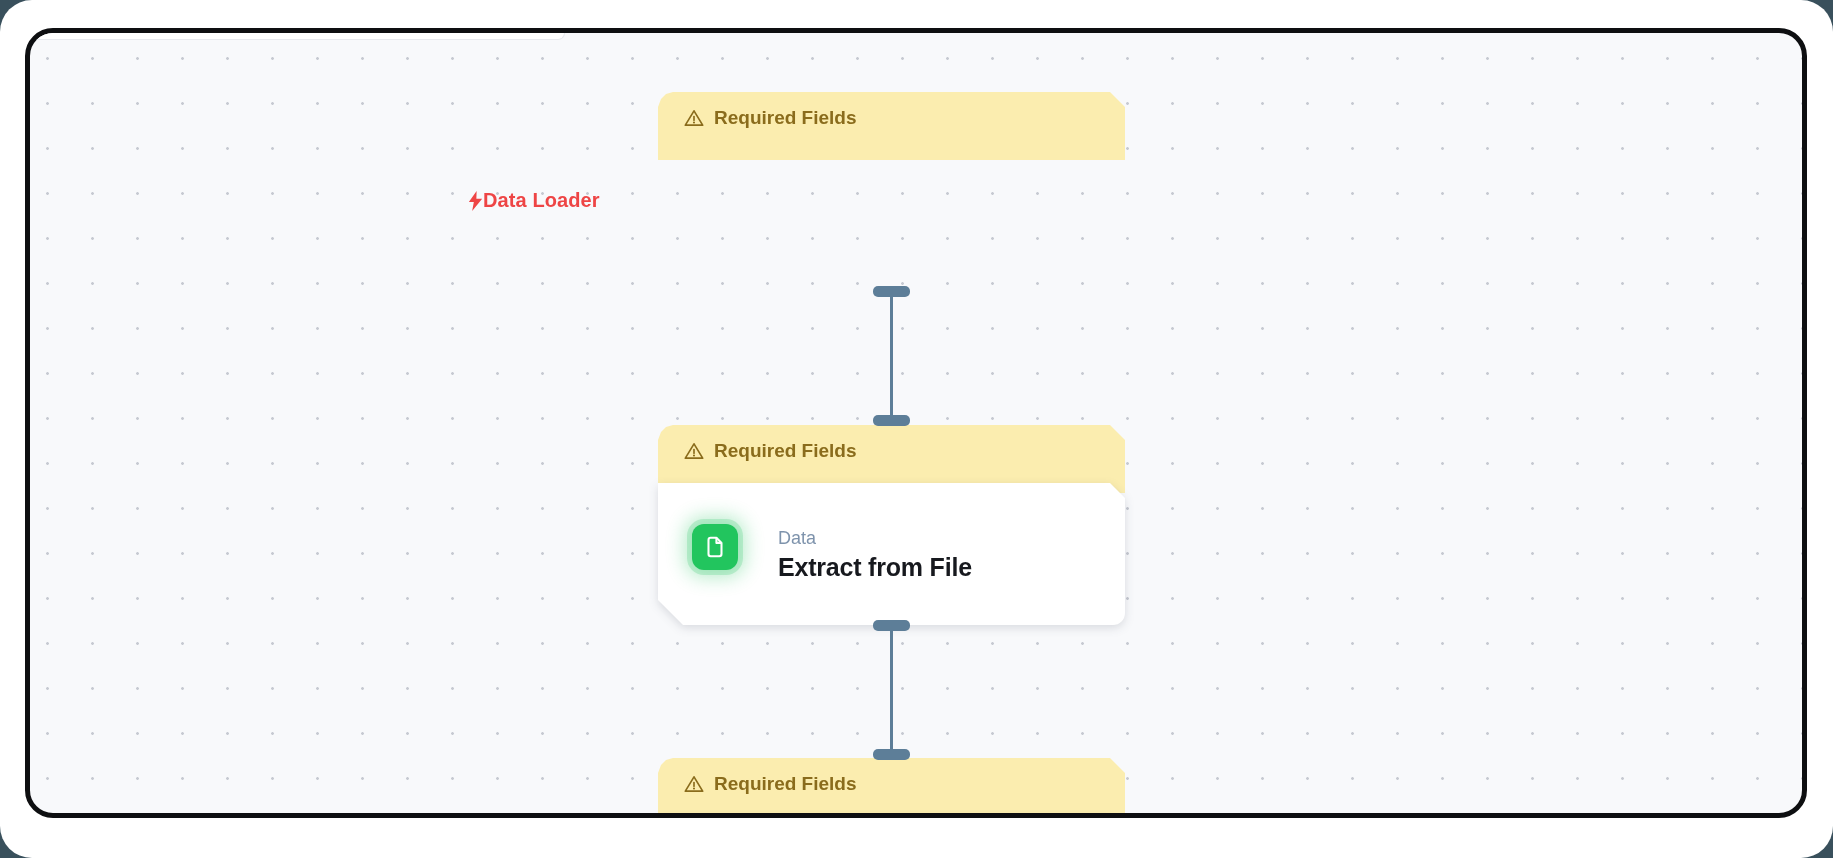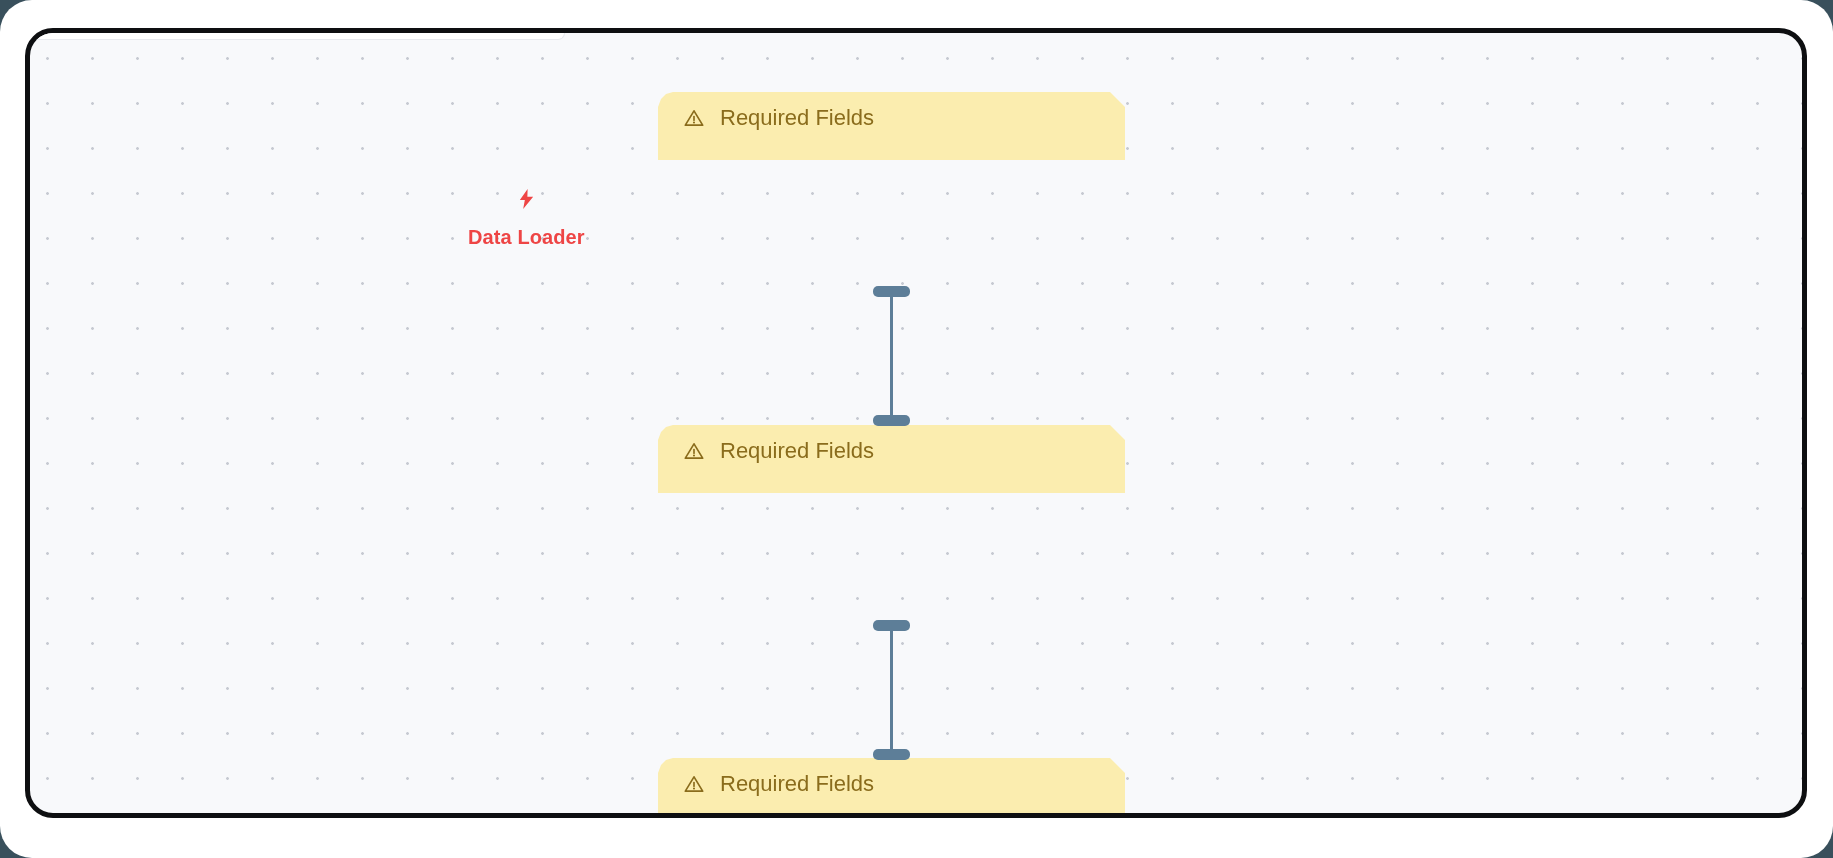--- a/index.html
+++ b/index.html
@@ -12,32 +12,32 @@
             border:5px solid #0e0f11; border-radius:28px; background:#f8f9fb;
             background-image:radial-gradient(circle, #c7cad2 1.3px, transparent 1.5px);
             background-size:45px 45px; background-position:-5px 3px;
             overflow:hidden; }
 
   .toolbar-edge { position:absolute; left:0; top:0; width:535px; height:7px;
                   background:#ffffff; border-right:1px solid #e7e9ee;
                   border-bottom:1px solid #e7e9ee; border-bottom-right-radius:8px; }
 
   .phase-label { position:absolute; left:438px; top:156px; display:flex;
-                 align-items:center; gap:17px; color:#ee4545;flex-direction:column; }
+                 align-items:center; gap:0; color:#ee4545; }
   .phase-label .txt { font-size:20px; font-weight:700; letter-spacing:.1px; }
 
   
   .node { position:absolute; width:467px; height:200px; left:628px; }
   .node-1 { top:59px; } .node-2 { top:392px; } .node-3 { top:725px; }
 
   .banner { position:absolute; left:0; top:0; right:0; height:68px; background:#fbedaf;
             clip-path:polygon(0 100%, 0 15px, 3px 7px, 8px 2px, 15px 0,
                               calc(100% - 15px) 0, 100% 15px, 100% 100%);
             display:flex; align-items:flex-start; padding:15px 0 0 26px; gap:10px; }
-  .banner-label { font-size:22px; font-weight:400; color:#8a6c1c; line-height:21px;margin-left:6px; }
+  .banner-label { font-size:19px; font-weight:700; color:#8a6c1c; line-height:21px; }
   .warn-icon { display:inline-flex; margin-top:1px; }
 
   .card-wrap { position:absolute; left:0; top:58px; right:0; height:142px;
                filter:drop-shadow(0 3px 5px rgba(25,35,60,.14)); }
   .card { width:100%; height:100%; background:#ffffff; border-radius:0 0 12px 0;
           clip-path:polygon(0 0, calc(100% - 15px) 0, 100% 15px, 100% 100%,
                             25px 100%, 0 calc(100% - 25px)); }
 
   .node-text { position:absolute; left:120px; top:0; }
   .category { position:absolute; left:0; top:45px; font-size:18px; color:#7e93ac;
@@ -106,20 +106,34 @@
       <div class="banner">
         <span class="warn-icon">
           <svg width="20" height="20" viewBox="0 0 24 24" fill="none">
             <path d="M12 3.4 L22.4 20.6 H1.6 Z" stroke="#8a6c1c" stroke-width="2" stroke-linejoin="round"></path>
             <line x1="12" y1="10.2" x2="12" y2="14.6" stroke="#8a6c1c" stroke-width="2" stroke-linecap="round"></line>
             <circle cx="12" cy="17.4" r="1.3" fill="#8a6c1c"></circle>
           </svg>
         </span>
         <span class="banner-label">Required Fields</span>
       </div>
+      <div class="card-wrap">
+        <div class="card">
+          <div class="icon-file">
+            <svg width="26" height="26" viewBox="0 0 24 24" fill="none" stroke="#ffffff" stroke-width="1.9" stroke-linejoin="round">
+              <path d="M8 3.5 h5.3 L18 8.2 v10.3 a2 2 0 0 1 -2 2 H8 a2 2 0 0 1 -2 -2 v-13 a2 2 0 0 1 2 -2 Z"></path>
+              <path d="M13.3 3.5 v4.7 h4.7"></path>
+            </svg>
+          </div>
+          <div class="node-text">
+            <div class="category">Data</div>
+            <div class="title">Extract from File</div>
+          </div>
+        </div>
+      </div>
     </div>
 
     <div class="edge-line e2"></div>
     <div class="port p3"></div>
     <div class="port p4"></div>
 
     <div class="node node-3">
       <div class="banner">
         <span class="warn-icon">
           <svg width="20" height="20" viewBox="0 0 24 24" fill="none">

